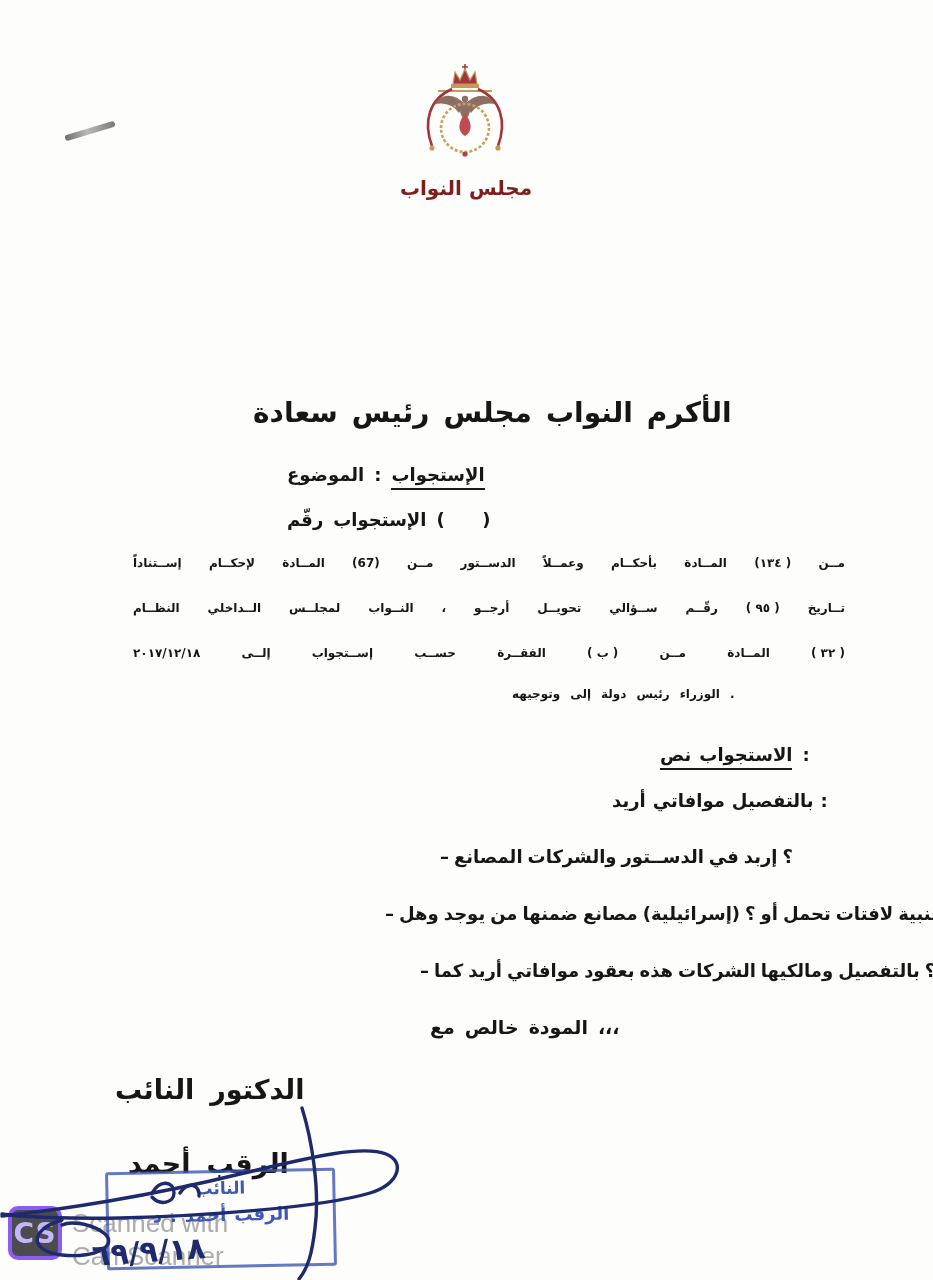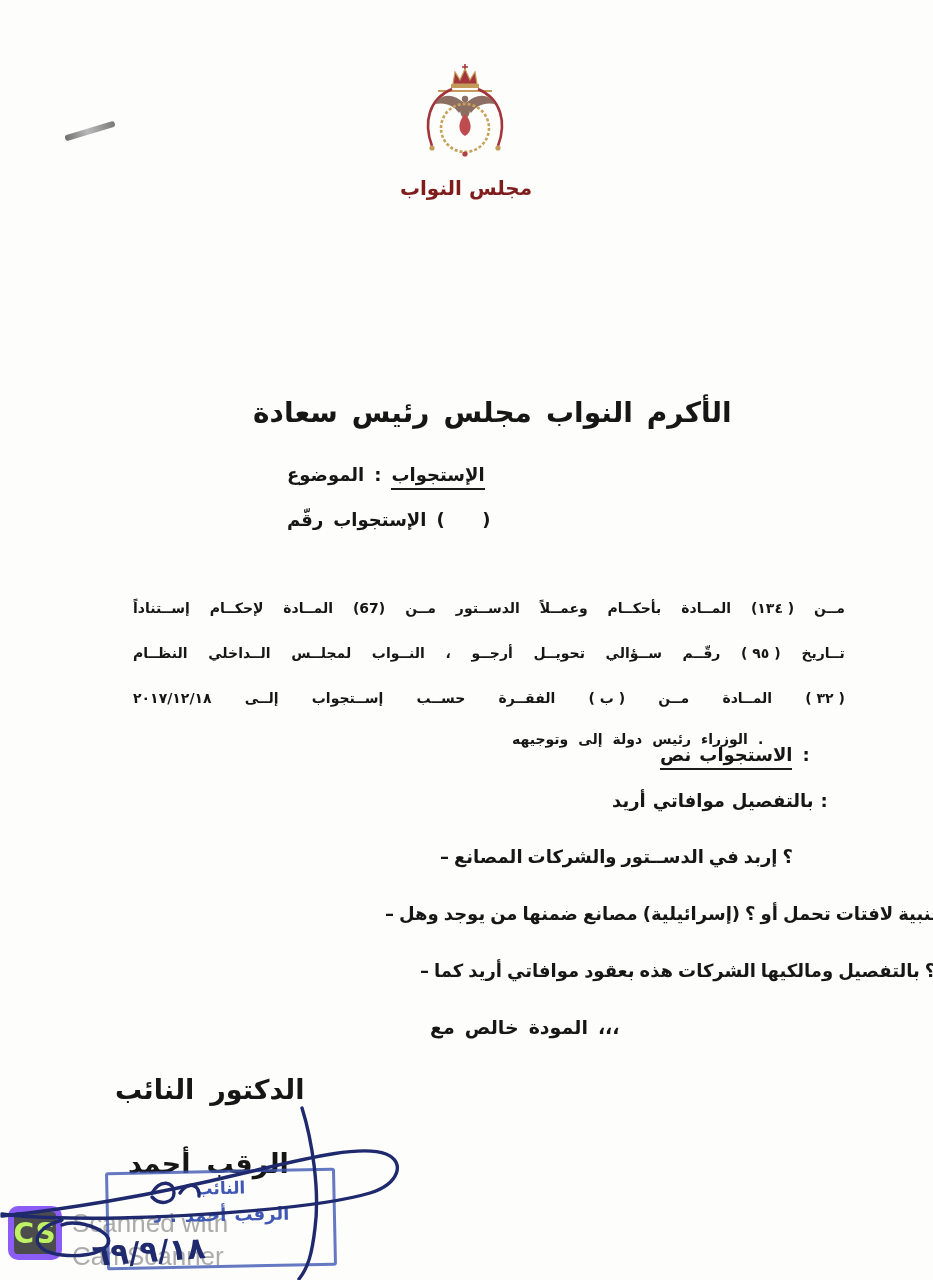--- a/index.html
+++ b/index.html
@@ -3,37 +3,37 @@
 <meta charset="utf-8">
 <style>
   html,body{margin:0;padding:0;background:#e9e9e9;}
   #page{position:relative;width:933px;height:1280px;background:#fdfdfb;overflow:hidden;
         font-family:"DejaVu Sans",sans-serif;color:#161616;direction:ltr;}
   .line{position:absolute;display:flex;direction:ltr;align-items:baseline;white-space:nowrap;}
   .tok{display:inline-block;white-space:pre;}
   .just{justify-content:space-between;width:712px;}
   .g5{gap:5px;} .g7{gap:7px;} .g10{gap:10px;} .g14{gap:14px;} .g16{gap:16px;}
   .body-fs{font-size:18px;font-weight:700;}
-  .para-fs{font-size:14px;font-weight:700;margin-top:44px;}
+  .para-fs{font-size:12px;font-weight:700;}
   .u{border-bottom:2.5px solid #1a1a1a;padding-bottom:3px;display:inline-flex;gap:8px;}
   .title-fs{font-size:28px;font-weight:800;letter-spacing:.5px;}
   .name-fs{font-size:27px;font-weight:800;}
   .staple{position:absolute;left:64px;top:128px;width:52px;height:6px;border-radius:3px;
           background:linear-gradient(90deg,#6f6f6f,#b9b9b9 45%,#7a7a7a);transform:rotate(-17deg);}
   .calli{position:absolute;left:366px;top:176px;width:200px;text-align:center;direction:rtl;
          font-size:20px;font-weight:700;color:#7f1d1d;}
   .stamp{position:absolute;left:106px;top:1170px;width:224px;height:92px;
          border:3px solid rgba(63,87,181,.8);border-radius:3px;transform:rotate(-1.2deg);
          color:#3f57b5;text-align:center;z-index:2;}
   .stamp .s1{margin-top:5px;font-size:17px;font-weight:700;}
   .stamp .s2{margin-top:6px;display:flex;justify-content:center;gap:8px;font-size:18px;font-weight:700;}
   .wm-logo{position:absolute;left:8px;top:1206px;width:54px;height:54px;background:#4c4c4c;
-           border-radius:10px;border:6px solid #8b5cf6;box-sizing:border-box;z-index:1;
+           border-radius:10px;border:4px solid #8b5cf6;box-sizing:border-box;z-index:1;
            display:flex;align-items:center;justify-content:center;
-           color:#bef264;font-size:28px;font-weight:800;letter-spacing:1px;}
+           color:#c4b5fd;font-size:28px;font-weight:800;letter-spacing:1px;}
   .wm-text{position:absolute;color:rgba(168,168,168,.95);font-size:26px;font-weight:400;z-index:1;
            font-family:"Liberation Sans",sans-serif;}
   .sig-svg{position:absolute;left:0;top:1098px;z-index:3;}
   .hand-date{position:absolute;left:92px;top:1234px;font-size:30px;font-weight:700;
              transform:rotate(-4deg);z-index:3;letter-spacing:2px;}
   .emblem{position:absolute;left:402px;top:64px;}
 </style>
 </head>
 <body>
 

